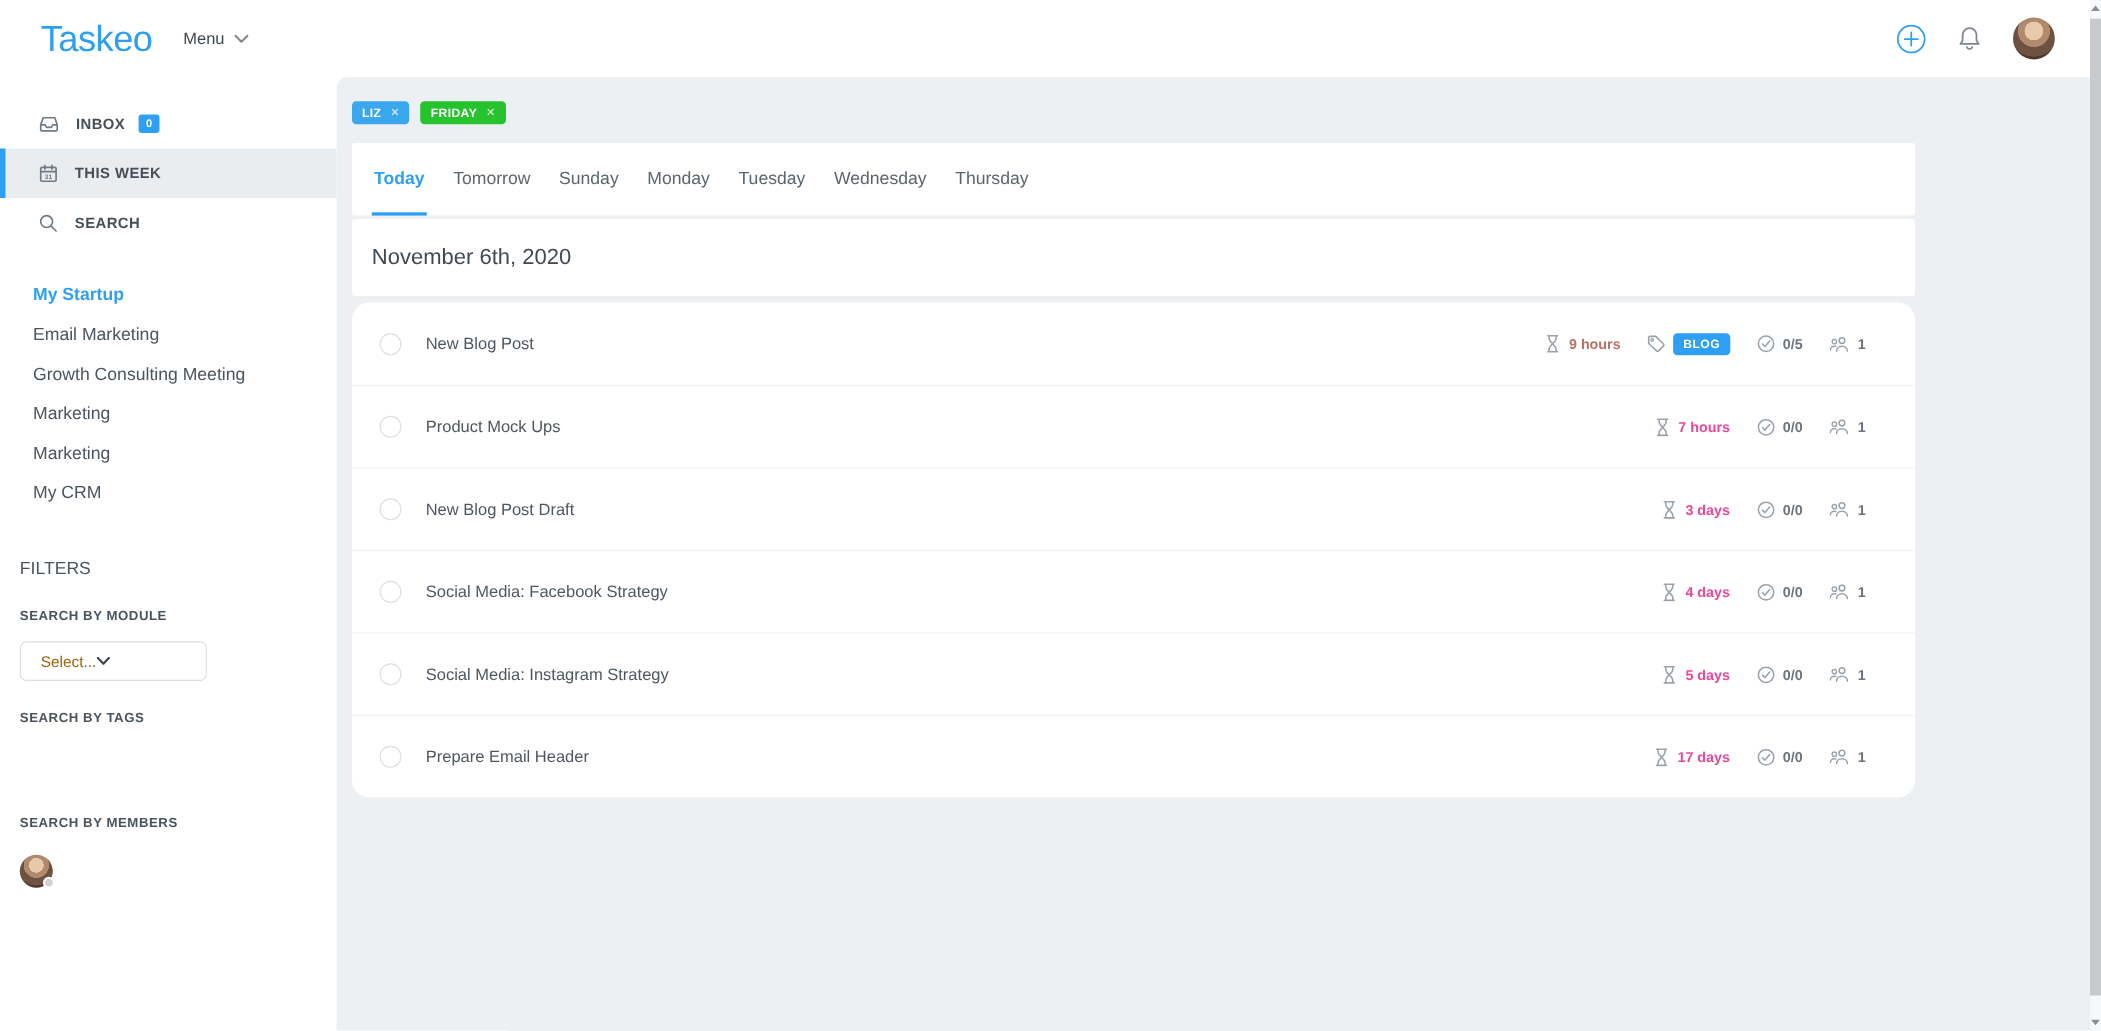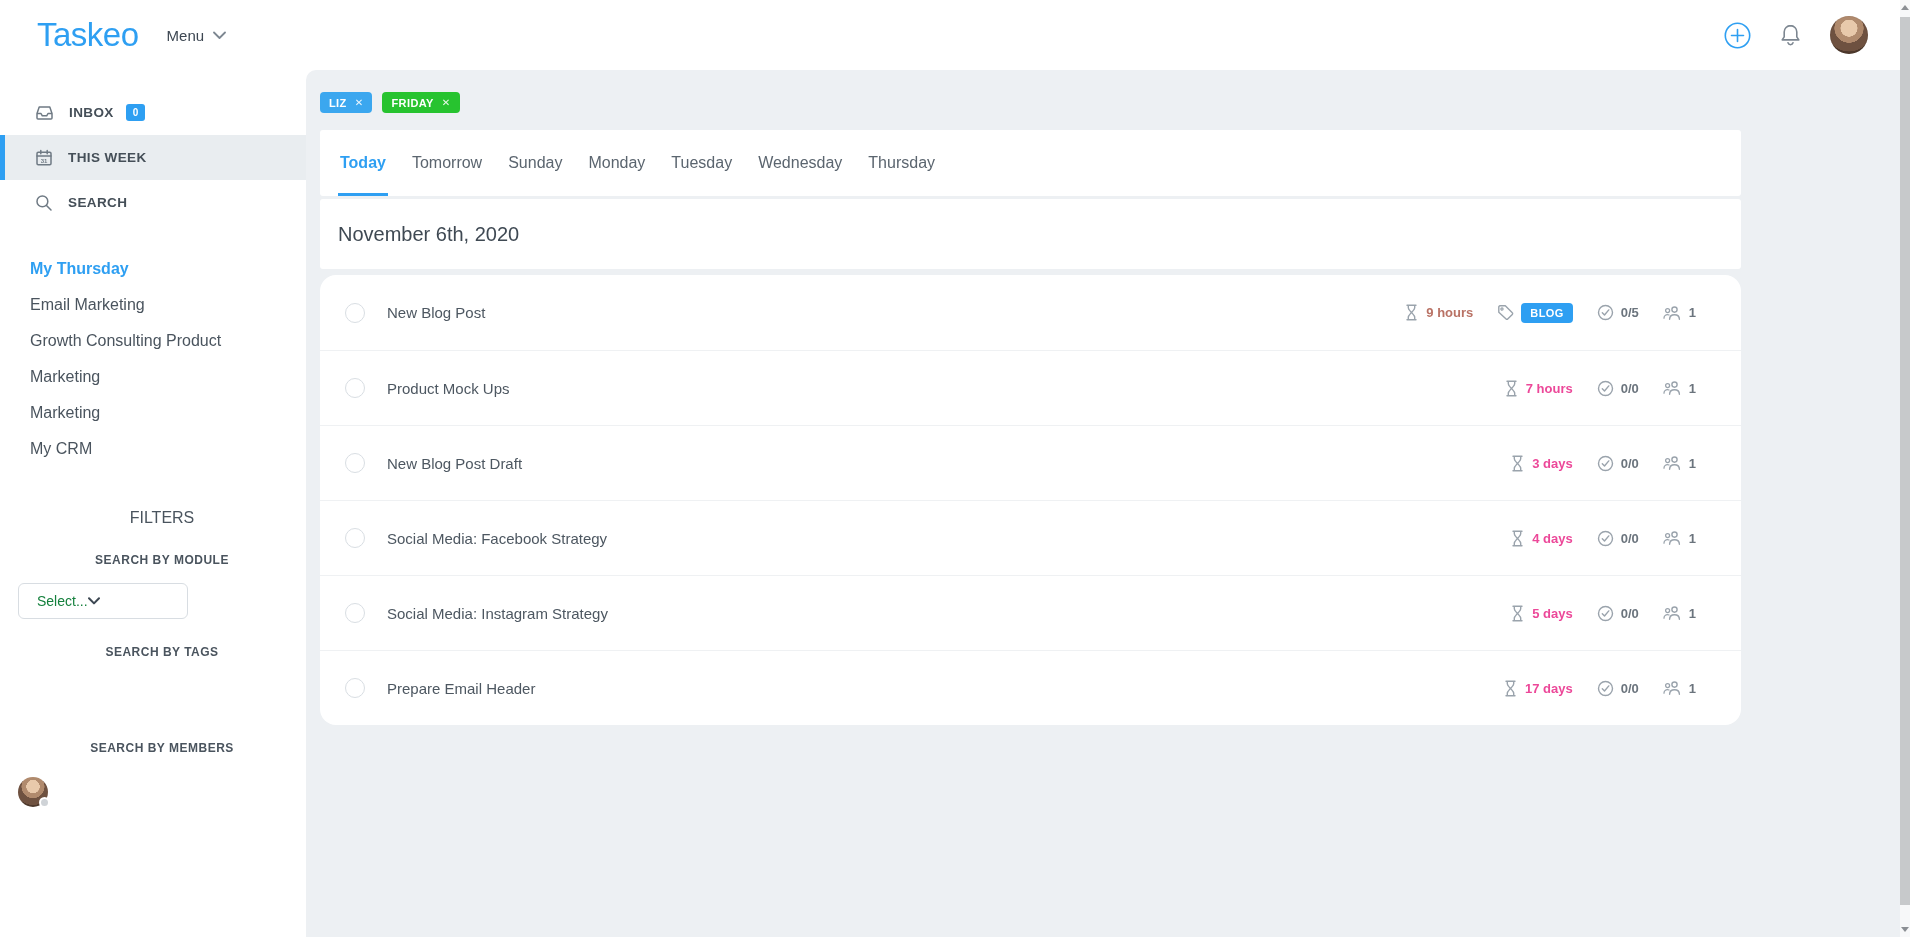--- a/index.html
+++ b/index.html
@@ -15,35 +15,35 @@
   .header-right { margin-left:auto; display:flex; align-items:center; gap:28px; margin-right:42px; }
   .icon-btn { display:flex; align-items:center; justify-content:center; cursor:pointer; }
   .avatar { width:38px; height:38px; border-radius:50%;
     background:radial-gradient(circle at 50% 32%, #e8c9ab 0 26%, #b08a6d 27% 45%, #6e5140 46% 72%, #4e392c 73% 100%);
     box-shadow:inset 0 0 0 1px rgba(0,0,0,.06); }
 
   
   .body { flex:1; display:flex; min-height:0; }
 
   
-  .sidebar { width:306px; flex:0 0 306px; background:#fff; padding-top:20px;text-align:center; }
+  .sidebar { width:306px; flex:0 0 306px; background:#fff; padding-top:20px; }
   .nav-item { height:45px; display:flex; align-items:center; padding-left:30px; cursor:pointer; border-left:5px solid transparent; }
   .nav-item svg { margin-right:15px; }
   .nav-label { font-size:13.5px; font-weight:600; letter-spacing:.4px; color:#454f58; }
   .nav-item.navstate-active { background:#e9edf0; border-left-color:#2e9ff2; }
   .badge { margin-left:12px; background:#2e9ff2; color:#fff; font-size:10px; font-weight:700; padding:3px 7px; border-radius:3px; }
   .projects { margin-top:26px; }
   .project-item { height:36px; display:flex; align-items:center; padding-left:30px; font-size:16px; color:#4a545e; cursor:pointer; }
   .project-item.projstate-active { color:#2e9ff2; font-weight:700; }
   .filters { padding-left:18px; margin-top:42px; }
   .filters-title { font-size:16px; color:#4a545e; }
   .filter-label { margin-top:26px; font-size:12px; font-weight:600; letter-spacing:.5px; color:#4a545e; }
   .select-box { margin-top:16px; width:170px; height:36px; border:1px solid #d8dde2; border-radius:6px; background:#fff;
     display:flex; align-items:center; padding:0 14px 0 18px; cursor:pointer; }
-  .select-value { font-size:14px; color:#15803d; }
+  .select-value { font-size:14px; color:#a16207; }
   .select-box svg { margin-left:auto; }
   .filter-label.members { margin-top:82px; }
   .member-avatar-wrap { margin-top:22px; position:relative; width:30px; height:30px; }
   .member-avatar { width:30px; height:30px; border-radius:50%;
     background:radial-gradient(circle at 50% 32%, #e8c9ab 0 26%, #b08a6d 27% 45%, #6e5140 46% 72%, #4e392c 73% 100%); cursor:pointer; }
   .member-dot { position:absolute; right:-2px; bottom:-1px; width:11px; height:11px; border-radius:50%; background:#cfd3d7; border:2px solid #fff; }
 
   
   .main { flex:1; background:#edf0f3; border-top-left-radius:10px; padding:22px 0 0 14px; min-width:0; }
   .chips-row { display:flex; gap:10px; }
@@ -144,29 +144,29 @@
               <circle cx="7.4" cy="7.4" r="5.4" fill="none" stroke="#6f7a84" stroke-width="1.5"></circle>
               <path d="M11.5 11.5 16 16" stroke="#6f7a84" stroke-width="1.5" stroke-linecap="round"></path>
             </svg>
         </span>
         <span class="nav-label">SEARCH</span>
       </div>
 
       <div class="projects">
 
           <div class="project-item projstate-active">
-            <span>My Thursday</span>
+            <span>My Startup</span>
           </div>
 
           <div class="project-item">
             <span>Email Marketing</span>
           </div>
 
           <div class="project-item">
-            <span>Growth Consulting Product</span>
+            <span>Growth Consulting Meeting</span>
           </div>
 
           <div class="project-item">
             <span>Marketing</span>
           </div>
 
           <div class="project-item">
             <span>Marketing</span>
           </div>
 

